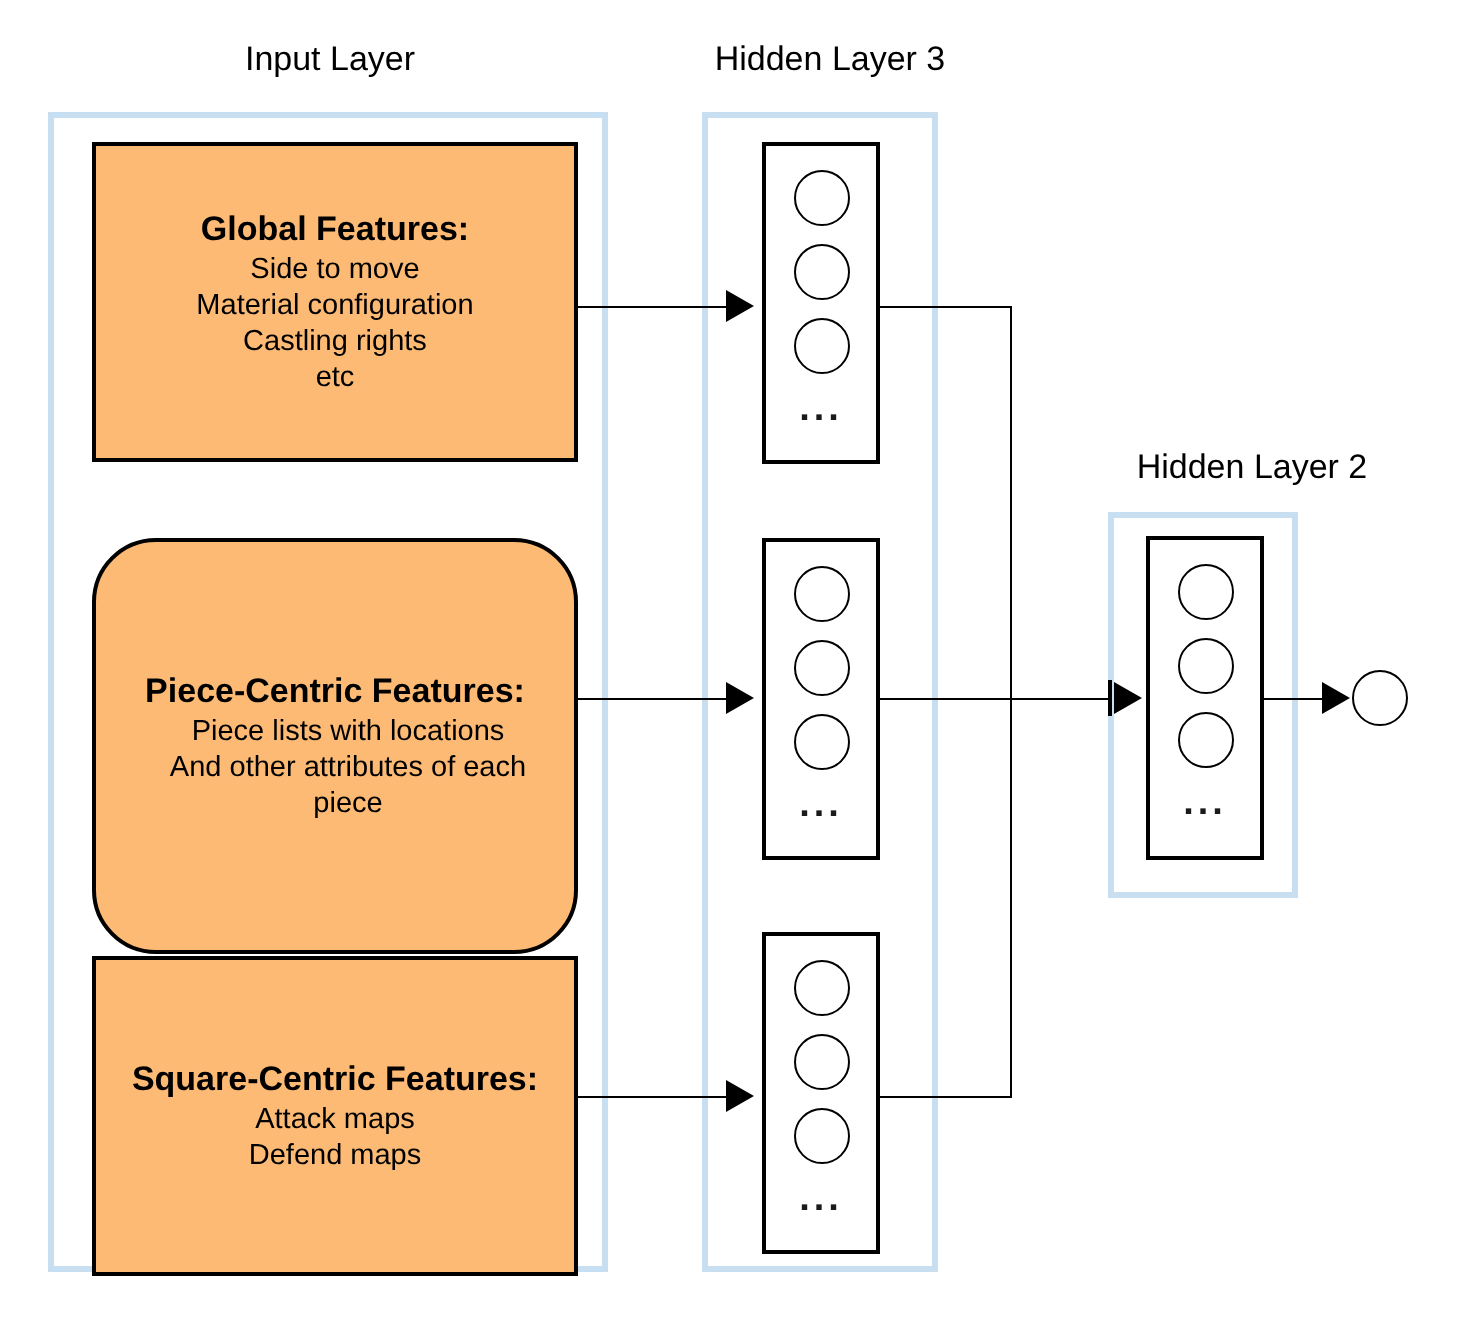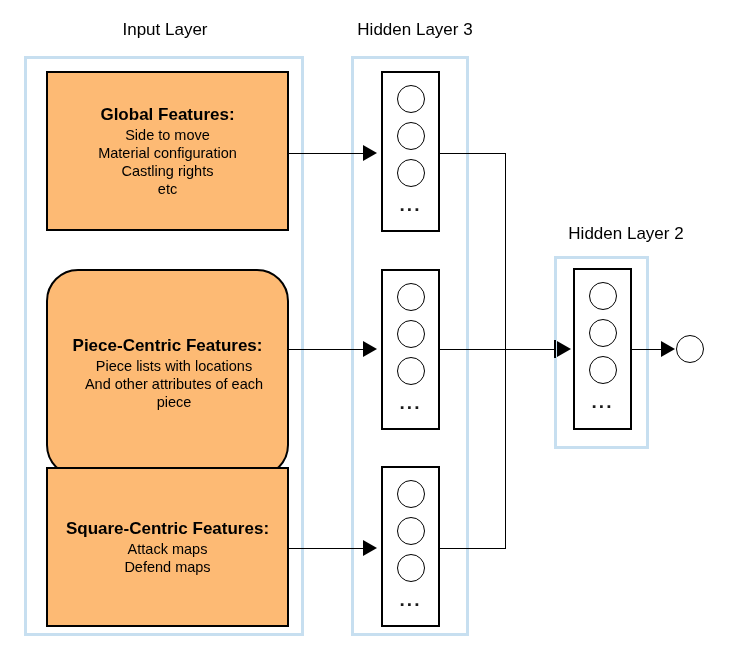--- a/index.html
+++ b/index.html
@@ -51,21 +51,21 @@
     background: #fdba74;
     display: flex;
     flex-direction: column;
     align-items: center;
     justify-content: center;
     text-align: center;
     color: #000000;
   }
   #box-global  { left: 46px; top: 71px;  width: 243px; height: 160px; }
   #box-piece   { left: 46px; top: 269px; width: 243px; height: 208px; border-radius: 32px; }
-  #box-square  { left: 46px; top: 467px; width: 243px; height: 160px; }
+  #box-square  { left: 46px; top: 478px; width: 243px; height: 160px; }
 
   .feature-title {
     font-size: 17px;
     font-weight: bold;
     line-height: 21px;
     margin-bottom: 1px;
   }
   .feature-lines {
     font-size: 14.5px;
     line-height: 18px;

